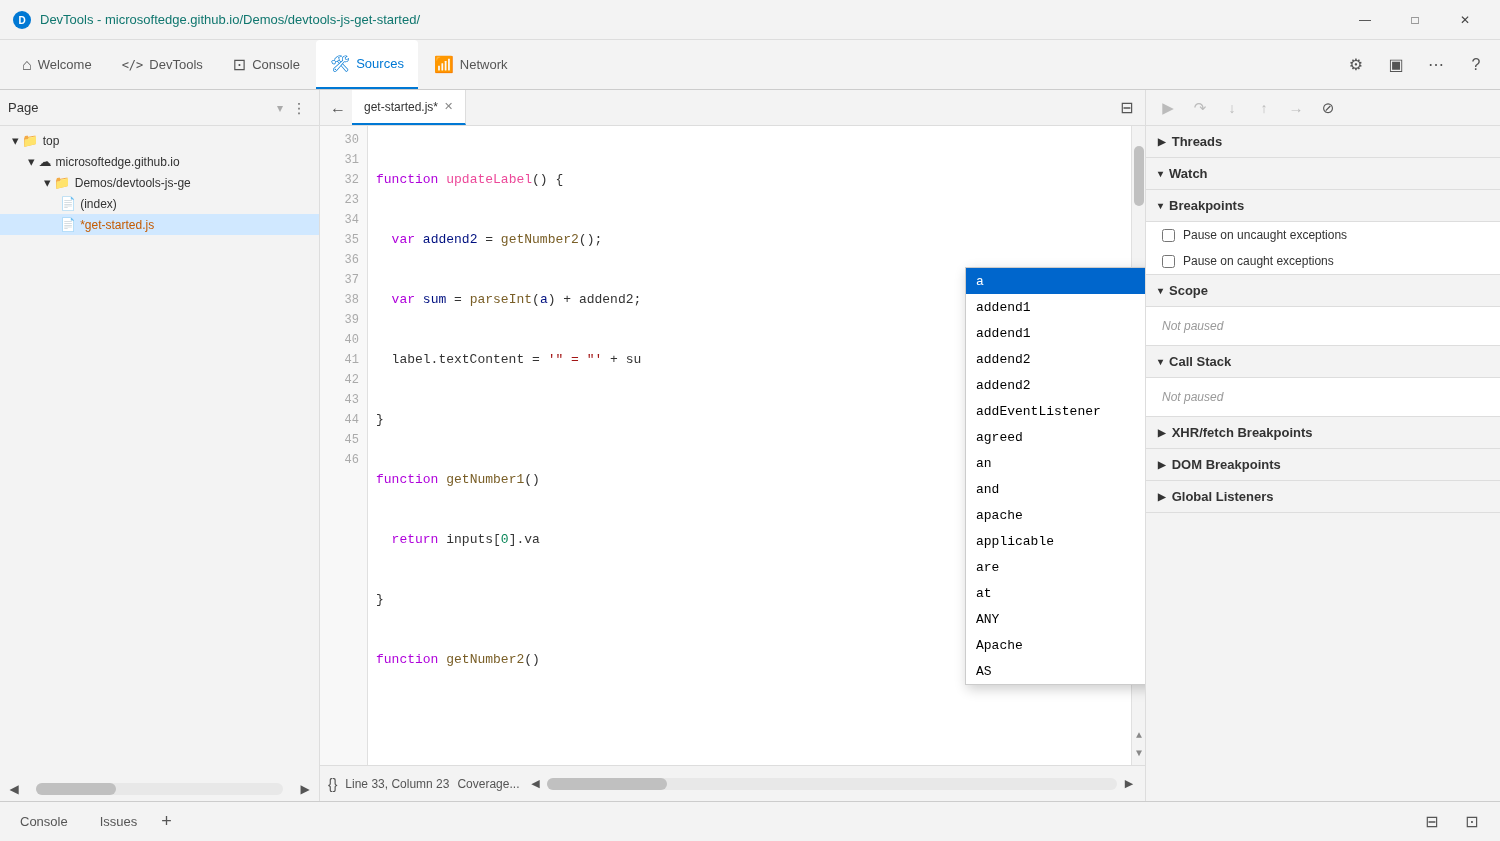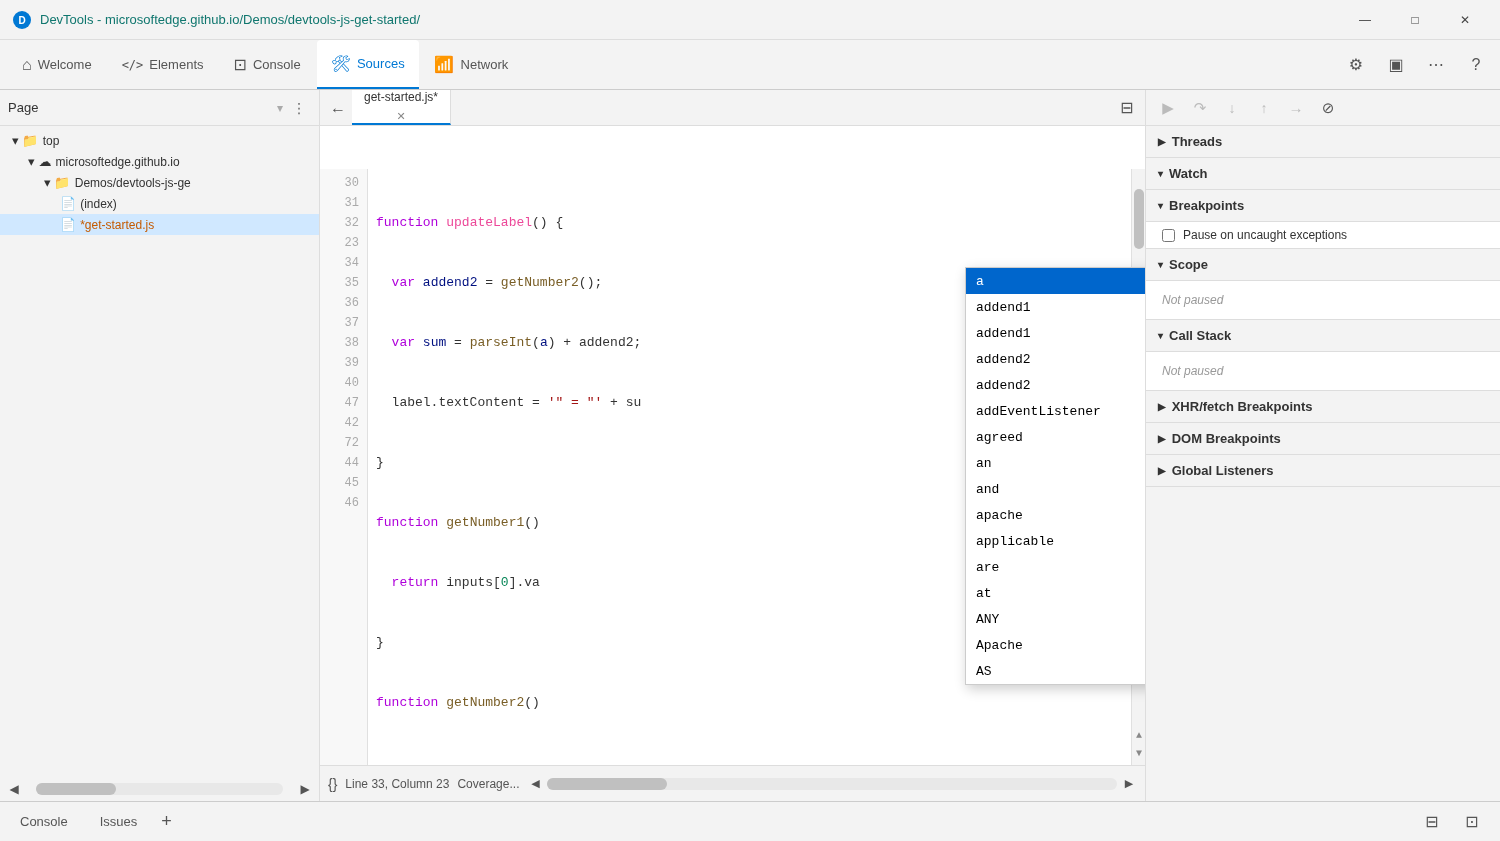--- a/index.html
+++ b/index.html
@@ -116,41 +116,39 @@
       display: flex;
       align-items: center;
       gap: 6px;
       padding: 0 12px;
       height: 100%;
       cursor: pointer;
       font-size: 12px;
       color: #555;
       border-right: 1px solid #ddd;
       position: relative;
-      flex-direction: column;
     }
     .editor-tab.active {
       background: white;
       color: #333;
       border-bottom: 2px solid #0078d4;
     }
     .editor-tab .close-icon { color: #888; font-size: 11px; cursor: pointer; }
     .back-btn { width: 28px; height: 28px; display: flex; align-items: center; justify-content: center; cursor: pointer; color: #555; font-size: 16px; border-radius: 3px; }
     .editor-tabs-right { margin-left: auto; display: flex; align-items: center; }
 
     
     .code-area {
       flex: 1;
       display: flex;
       overflow: hidden;
       position: relative;
       font-family: 'Consolas', 'Courier New', monospace;
       font-size: 13px;
       line-height: 20px;
-      margin-top: 43px;
     }
     .line-numbers {
       width: 48px;
       background: #f8f8f8;
       border-right: 1px solid #e0e0e0;
       padding: 4px 0;
       text-align: right;
       color: #aaa;
       font-size: 12px;
       user-select: none;
@@ -371,21 +369,21 @@
   </div>
 </div>
 
 <div class="tab-bar">
   <div class="nav-tab">
     <span class="tab-icon">⌂</span>
     <span>Welcome</span>
   </div>
   <div class="nav-tab">
     <span class="tab-icon" style="font-size:12px;font-family:monospace;">&lt;/&gt;</span>
-    <span>Elements</span>
+    <span>DevTools</span>
   </div>
   <div class="nav-tab">
     <span class="tab-icon">⊡</span>
     <span>Console</span>
   </div>
   <div class="nav-tab active">
     <span class="tab-icon">🛠</span>
     <span>Sources</span>
   </div>
   <div class="nav-tab">
@@ -465,23 +463,23 @@
         <div>31</div>
         <div>32</div>
         <div>23</div>
         <div>34</div>
         <div>35</div>
         <div>36</div>
         <div>37</div>
         <div>38</div>
         <div>39</div>
         <div>40</div>
-        <div>47</div>
+        <div>41</div>
         <div>42</div>
-        <div>72</div>
+        <div>43</div>
         <div>44</div>
         <div>45</div>
         <div>46</div>
       </div>
       <div class="code-content">
         <span class="code-line"><span class="kw">function</span> <span style="color:#ec4899">updateLabel</span>() {</span>
         <span class="code-line">  <span class="kw">var</span> <span class="var-name">addend2</span> = <span style="color:#795e26">getNumber2</span>();</span>
         <span class="code-line">  <span class="kw">var</span> <span class="var-name">sum</span> = <span style="color:#795e26">parseInt</span>(<span class="var-name">a</span>) + addend2;</span>
         <span class="code-line">  label.textContent = <span class="str">'" = "'</span> + su</span>
         <span class="code-line">}</span>
@@ -593,20 +591,24 @@
 
       <div class="section-header">
         <span class="chevron">▾</span>
         <span>Breakpoints</span>
       </div>
       <div class="section-content">
         <div class="section-row">
           <input type="checkbox" style="">
           <span>Pause on uncaught exceptions</span>
         </div>
+        <div class="section-row">
+          <input type="checkbox" style="">
+          <span>Pause on caught exceptions</span>
+        </div>
       </div>
 
       <div class="section-header">
         <span class="chevron">▾</span>
         <span>Scope</span>
       </div>
       <div class="section-content">
         <div class="scope-empty">Not paused</div>
       </div>
 

